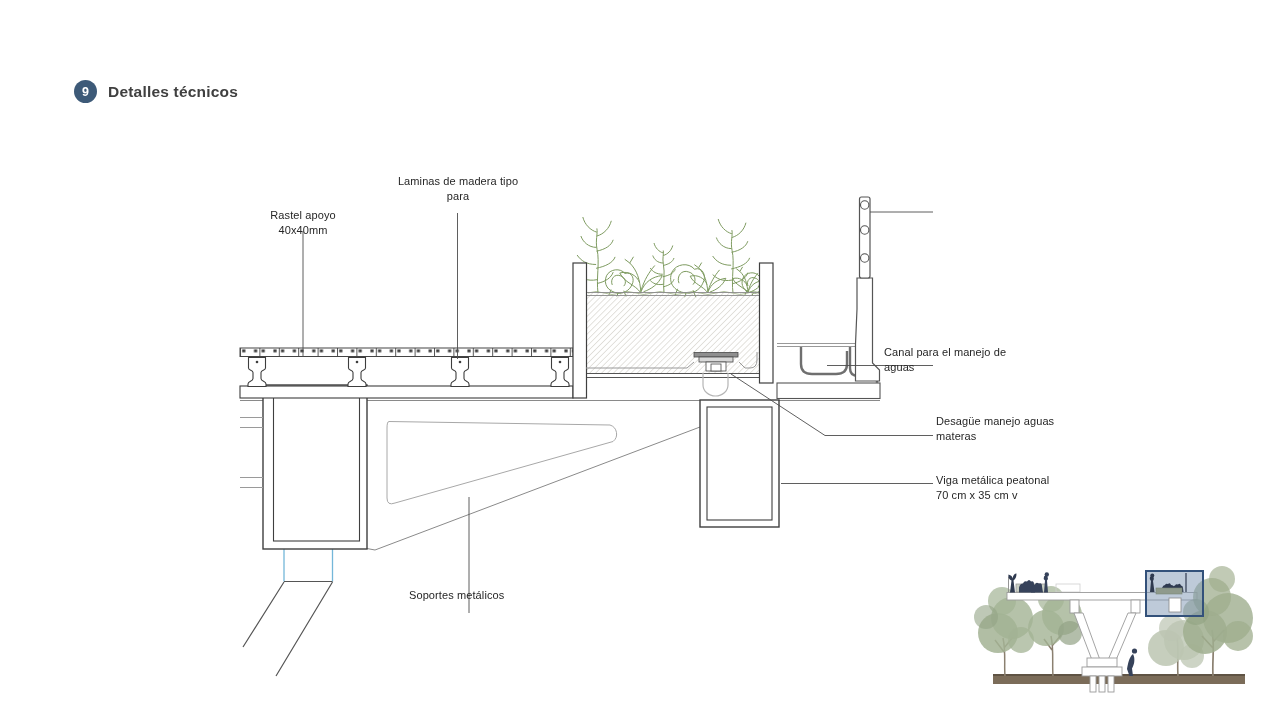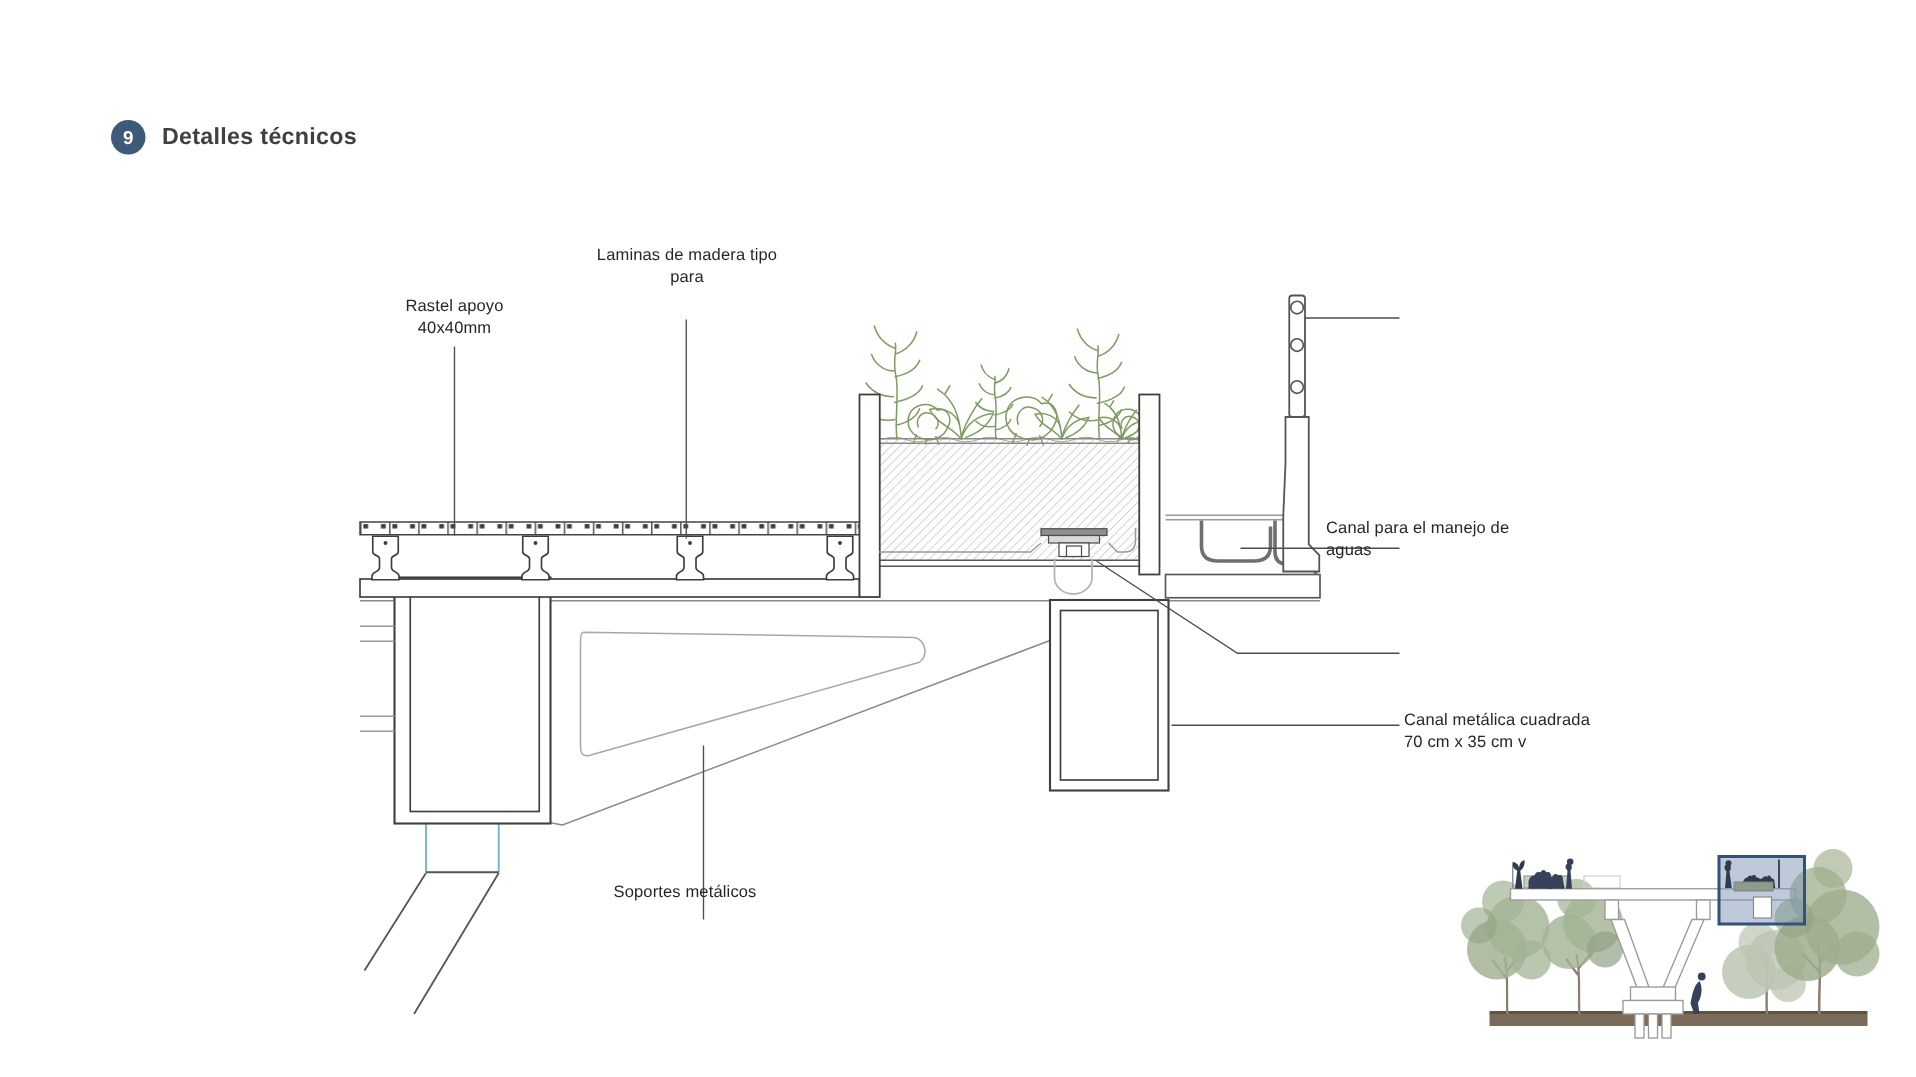--- a/index.html
+++ b/index.html
@@ -5,21 +5,21 @@
   html,body{margin:0;padding:0;background:#ffffff;}
   body{width:1277px;height:718px;overflow:hidden;font-family:"Liberation Sans",sans-serif;}
   .slide{position:relative;width:1277px;height:718px;background:#fff;}
   svg.draw{position:absolute;left:0;top:0;}
   .title-row{position:absolute;left:74px;top:80px;display:flex;align-items:center;gap:11px;}
   .badge{width:23px;height:23px;border-radius:50%;background:#3d5a78;color:#fff;font-size:12.5px;
          display:flex;align-items:center;justify-content:center;font-weight:700;}
   .ptitle{font-size:15.5px;color:#404040;font-weight:700;letter-spacing:.2px;}
   .lbl{position:absolute;font-size:11px;line-height:14.6px;color:#262626;letter-spacing:.1px;}
   .lbl .ln{display:block;}
-  .center{text-align:center;}
+  .center{text-align:center;margin-top:11px;}
 </style>
 </head>
 <body>
 
 <div class="slide">
 
   <svg class="draw" width="1277" height="718" viewBox="0 0 1277 718">
     <defs>
       <pattern id="hatch" width="4.2" height="4.2" patternUnits="userSpaceOnUse" patternTransform="rotate(45)">
         <line x1="0" y1="0" x2="0" y2="4.2" stroke="#c9c5bd" stroke-width="1"></line>
@@ -240,21 +240,25 @@
     <span class="ln">para</span>
   </div>
   <div class="lbl center" style="left:251px;top:197px;width:104px">
     <span class="ln">Rastel apoyo</span>
     <span class="ln">40x40mm</span>
   </div>
   <div class="lbl" style="left:884px;top:345px;width:140px">
     <span class="ln">Canal para el manejo de</span>
     <span class="ln">aguas</span>
   </div>
+  <div class="lbl" style="left:936px;top:414px;width:140px">
+    <span class="ln">Desagüe manejo aguas</span>
+    <span class="ln">materas</span>
+  </div>
   <div class="lbl" style="left:936px;top:473px;width:150px">
-    <span class="ln">Canal metálica cuadrada</span>
+    <span class="ln">Viga metálica peatonal</span>
     <span class="ln">70 cm x 35 cm  v</span>
   </div>
   <div class="lbl" style="left:409px;top:588px;width:120px">
     <span class="ln">Soportes metálicos</span>
   </div>
 
 </div>
 
 </body></html>

